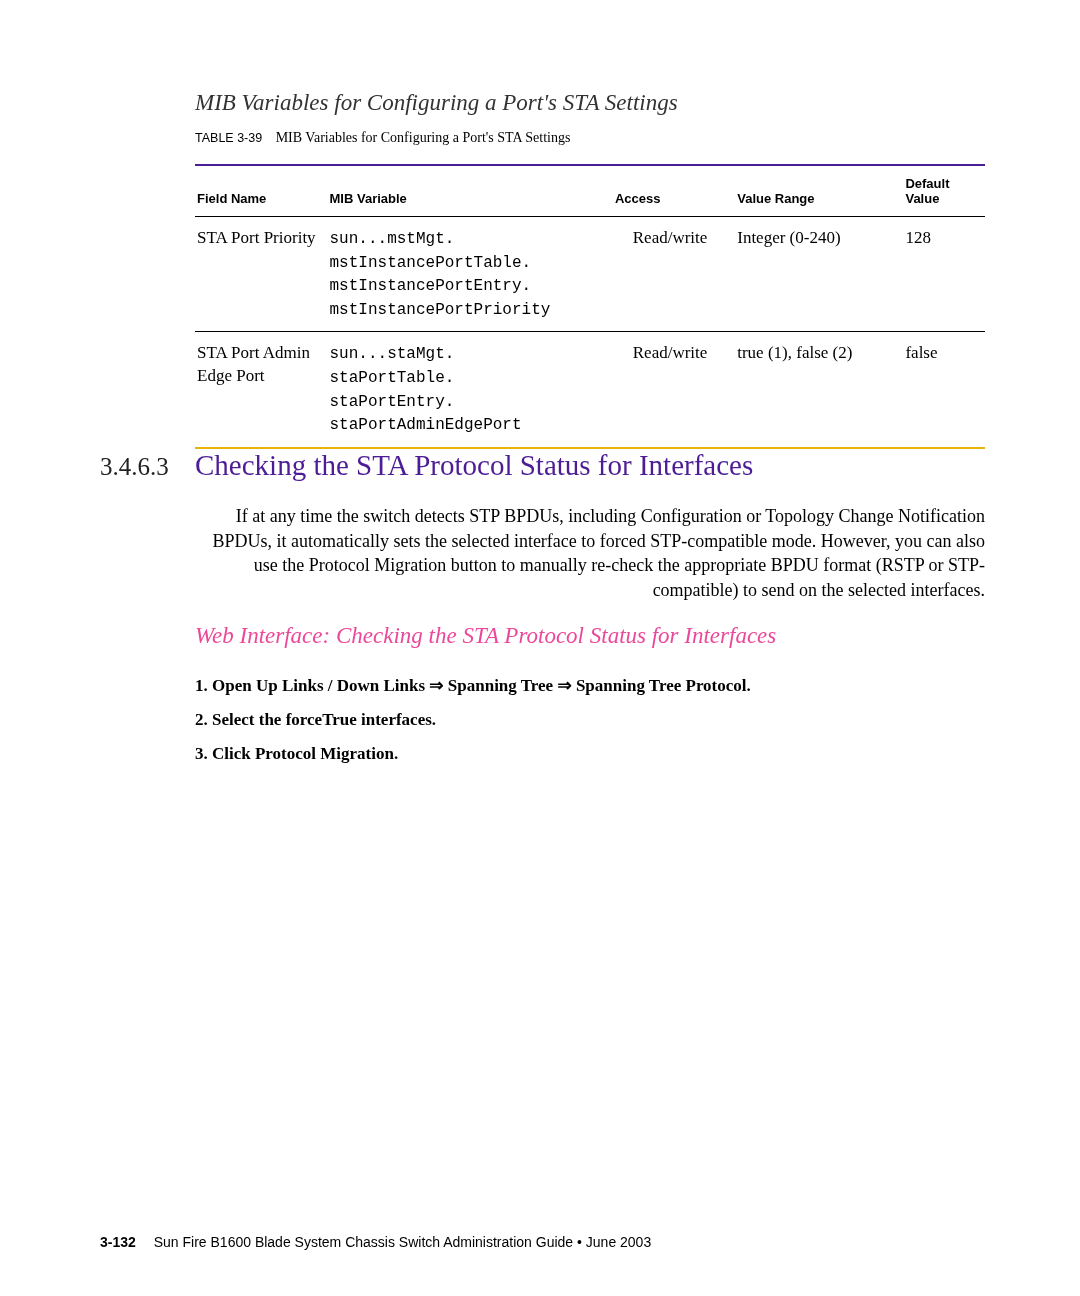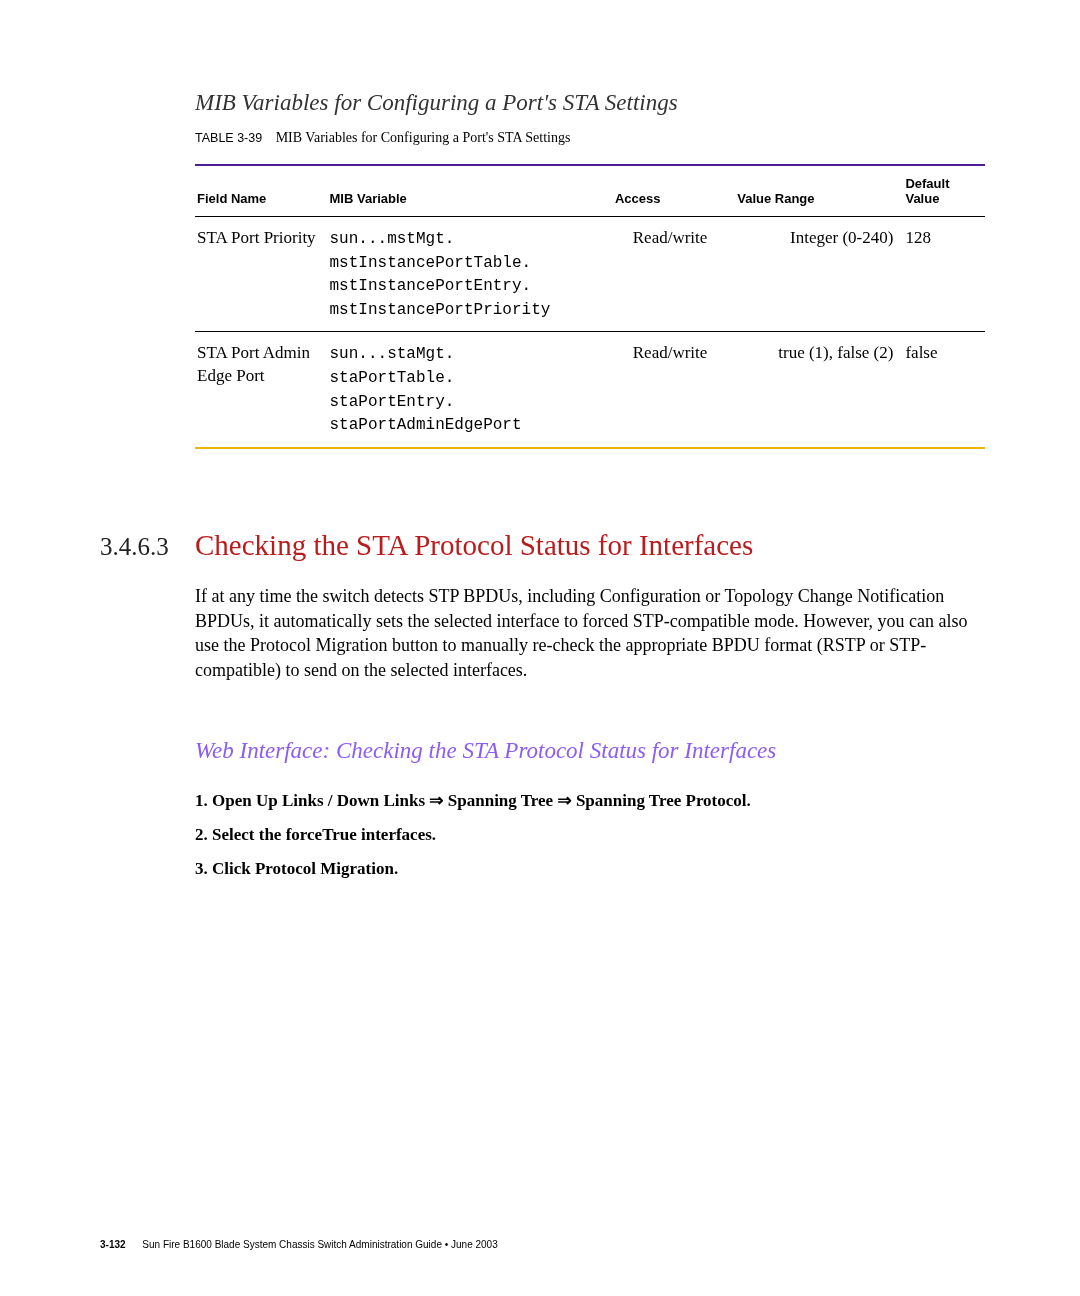--- a/index.html
+++ b/index.html
@@ -56,80 +56,80 @@
     table.mib tbody tr:last-child td { border-bottom: 2px solid #eab308; }
     .mib-var {
       font-family: "Courier New", Courier, monospace;
       font-size: 16px;
       white-space: pre-line;
     }
     .link { color: #0033cc; }
     .sec-row {
       display: flex;
       align-items: baseline;
-      margin-top: 80px;
       margin-bottom: 22px;
     }
     .sec-num {
       width: 95px;
       font-size: 25px;
       font-family: "Times New Roman", serif;
       color: #222;
     }
     .sec-h2 {
       font-size: 29px;
       font-family: "Times New Roman", serif;
       font-weight: normal;
-      color: #b91c1c;
+      color: #4c1d95;
     }
     .body-para {
       margin-left: 95px;
       font-size: 18px;
       line-height: 1.38;
       width: 790px;
-      margin-bottom: 55px;
+      margin-bottom: 20px;
+      text-align: right;
     }
     .sub-italic {
       font-style: italic;
       font-size: 23px;
       font-family: Georgia, "Times New Roman", serif;
       margin-left: 95px;
       margin-bottom: 26px;
-      color: #8b5cf6;
+      color: #ec4899;
     }
     ol.steps {
       margin-left: 95px;
       list-style: none;
       counter-reset: step;
     }
     ol.steps li {
       counter-increment: step;
       font-weight: 700;
       font-size: 17px;
       margin-bottom: 14px;
     }
     ol.steps li::before {
       content: counter(step) ". ";
       font-weight: 700;
     }
     .footer {
       position: absolute;
       bottom: 46px;
       left: 100px;
-      font-size: 10px;
+      font-size: 14px;
       font-family: Arial, Helvetica, sans-serif;
     }
     .footer .pg {
       font-weight: 700;
       margin-right: 14px;
     }
     th.c1,td.c1{width:130px;margin-top:36px;}
     th.c2,td.c2{width:280px;}
     th.c3,td.c3{width:120px;text-align:center;}
-    th.c4,td.c4{width:165px;text-align:right;}
+    th.c4,td.c4{width:165px;}
     th.c5,td.c5{width:80px;}
   </style>
 </head>
 <body>
 
 <div class="section-subtitle">MIB Variables for Configuring a Port's STA Settings</div>
 
 <div class="table-caption">
   <span class="tbl-label">TABLE 3-39</span>
   <span>MIB Variables for Configuring a Port's STA Settings</span>

